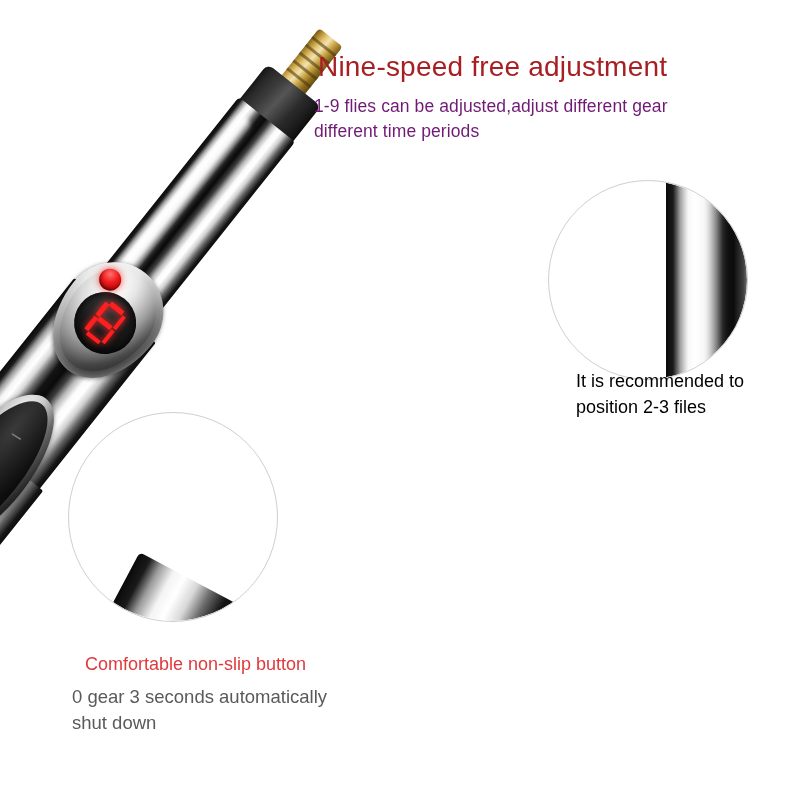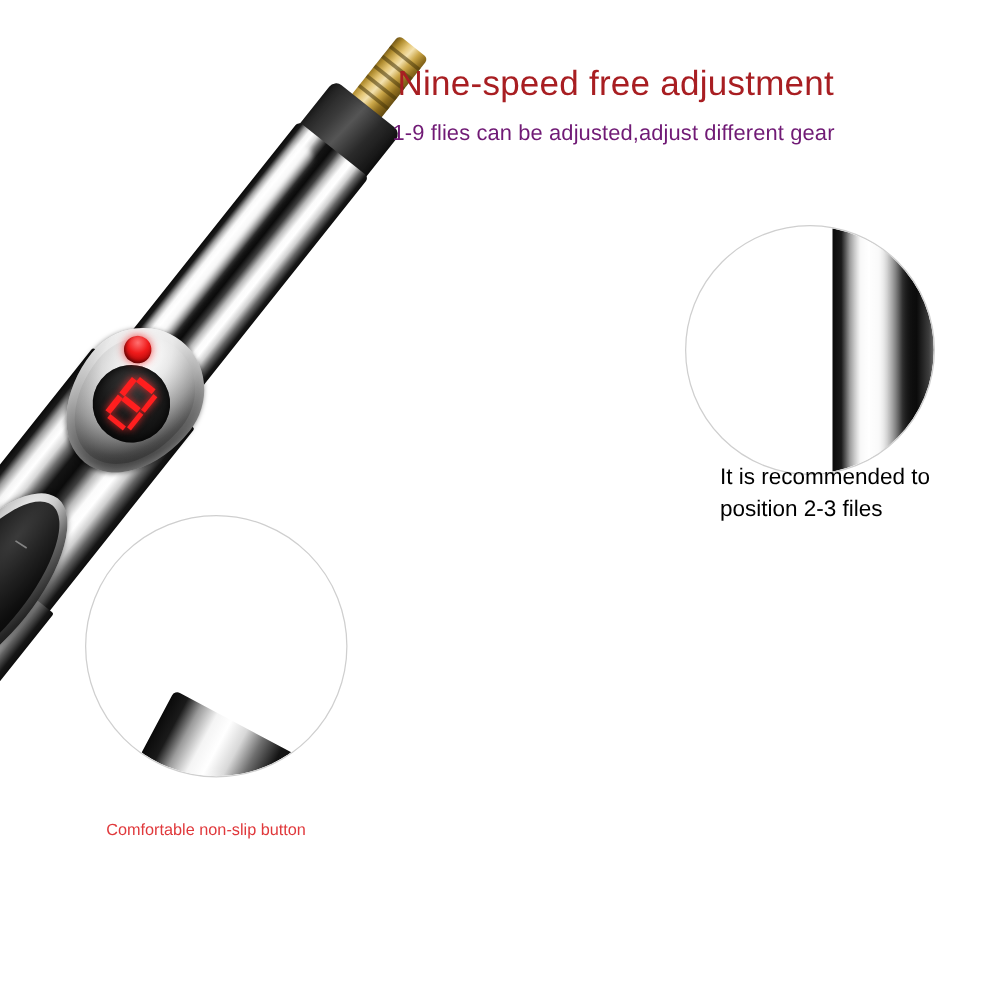--- a/index.html
+++ b/index.html
@@ -54,21 +54,21 @@
     font-size: 18px;
     line-height: 26px;
     color: #000000;
   }
   .callout-right div { white-space: nowrap; }
 
   .callout-left-title {
     position: absolute;
     left: 85px;
     top: 652px;
-    font-size: 13px;
+    font-size: 18px;
     line-height: 24px;
     color: #e0393c;
     white-space: nowrap;
   }
   .callout-left-body {
     position: absolute;
     left: 72px;
     top: 684px;
     width: 330px;
     font-size: 18.5px;
@@ -397,22 +397,27 @@
 
         </div>
       </div>
     </div>
   </div>
 
   <div class="headline">Nine-speed free adjustment</div>
 
   <div class="subcopy">
     <div>1-9 flies can be adjusted,adjust different gear</div>
+    <div>different time periods</div>
   </div>
 
   <div class="callout-right">
     <div>It is recommended to</div>
     <div>position 2-3 files</div>
   </div>
 
   <div class="callout-left-title">Comfortable non-slip button</div>
+  <div class="callout-left-body">
+    <div>0 gear 3 seconds automatically</div>
+    <div>shut down</div>
+  </div>
 
 </div>
 
 </body></html>

